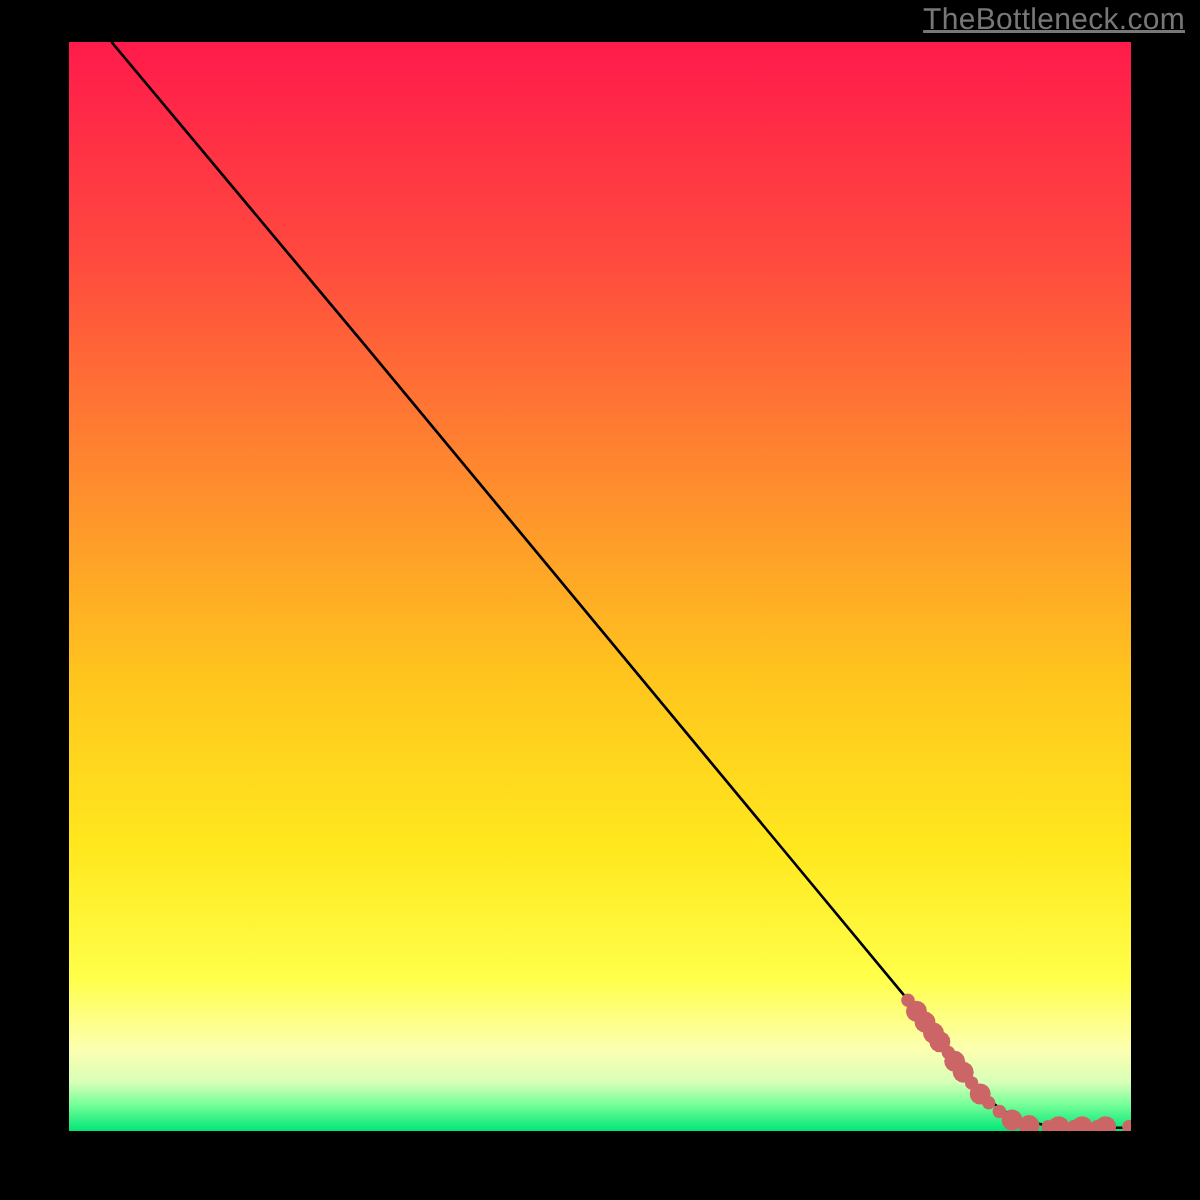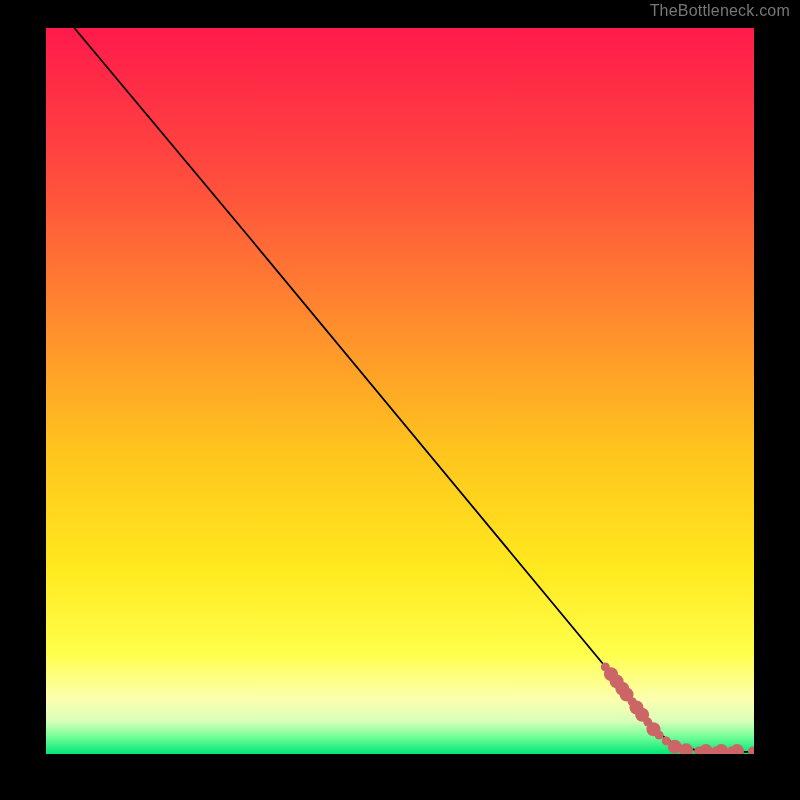--- a/index.html
+++ b/index.html
@@ -15,24 +15,25 @@
     position: relative;
     width: 800px;
     height: 800px;
     background: #000;
   }
   .watermark {
     position: absolute;
     top: 2px;
     right: 10px;
     color: #777;
-    font-size: 16px;
+    font-size: 20px;
     font-weight: 500;
     letter-spacing: 0.2px;
     user-select: none;
+    text-decoration: underline;
   }
   .plot {
     position: absolute;
     left: 46px;
     top: 28px;
     width: 708px;
     height: 726px;
   }
   svg { display: block; }
 </style>

